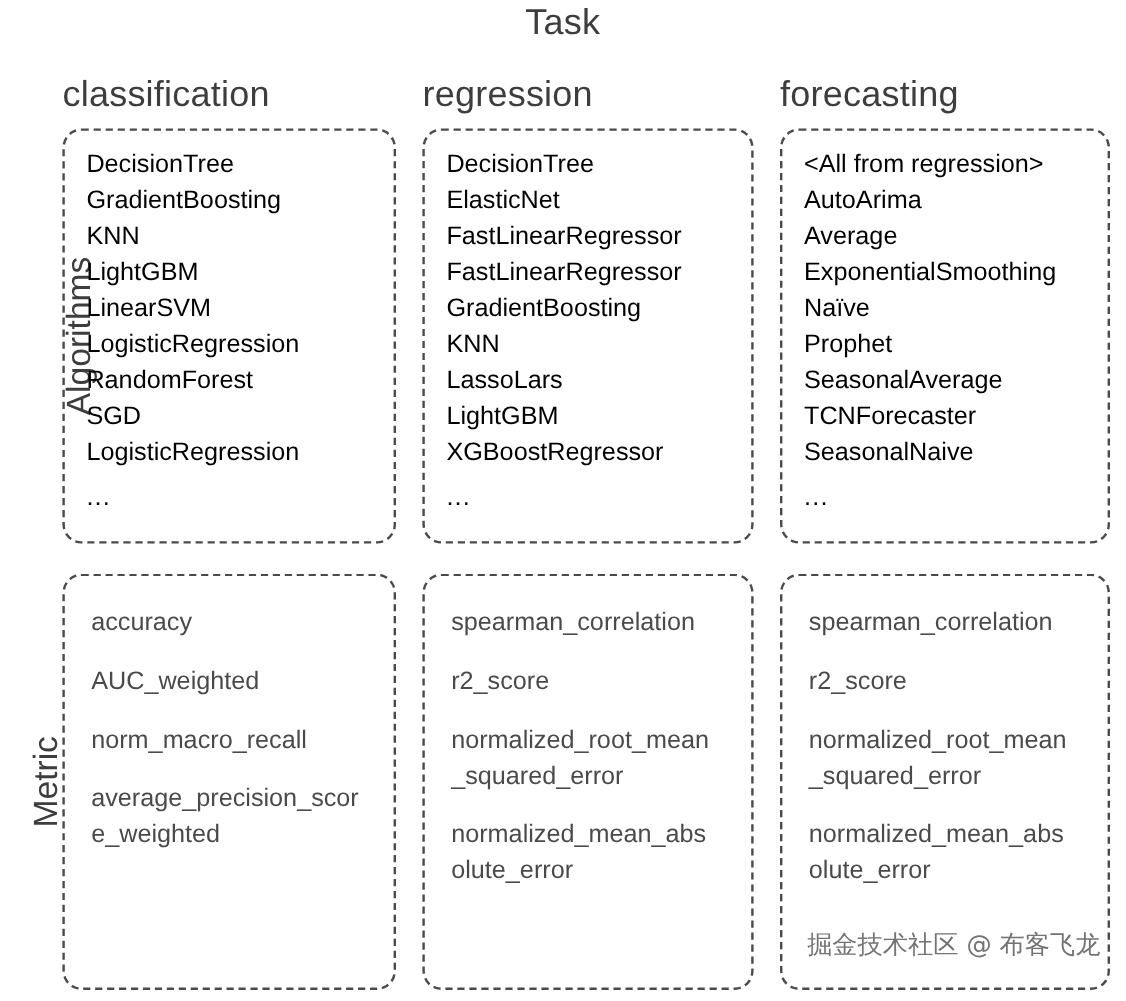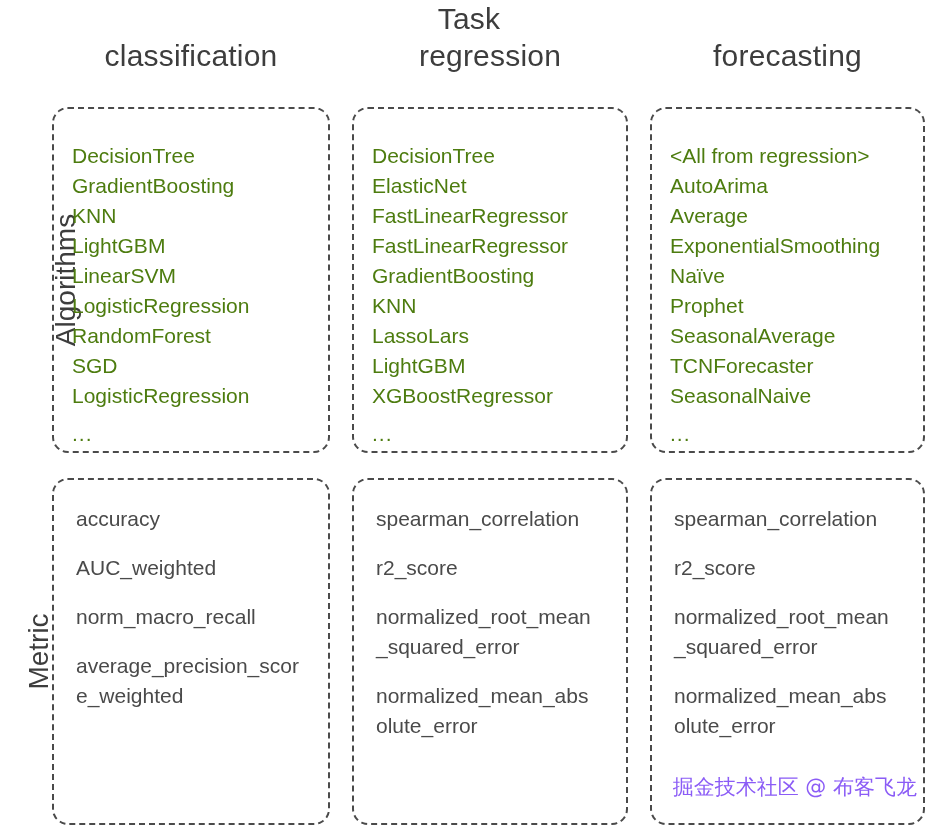--- a/index.html
+++ b/index.html
@@ -31,22 +31,21 @@
     text-align: center;
     font-size: 30px;
     font-weight: 400;
     color: #3d3d3d;
     letter-spacing: 0.2px;
   }
 
   
   .col-header {
     position: absolute;
-    top: 39px;
-    text-align: center;
+    top: 62px;
     font-size: 30px;
     font-weight: 400;
     color: #3d3d3d;
     letter-spacing: 0.2px;
   }
   .col-header.c0 { left: 52px;  width: 278px; }
   .col-header.c1 { left: 352px; width: 276px; }
   .col-header.c2 { left: 650px; width: 275px; }
 
   
@@ -87,24 +86,24 @@
   .cell.r1 { top: 478px; height: 347px; }
   .cell.c0 { left: 52px;  width: 278px; }
   .cell.c1 { left: 352px; width: 276px; }
   .cell.c2 { left: 650px; width: 275px; }
 
   
   .algo-list {
     position: absolute;
     left: 18px;
     right: 10px;
-    top: 32px;
+    top: 13px;
     font-size: 21px;
     line-height: 30px;
-    color: #4d7c0f;
+    color: #000000;
   }
   .algo-list .item {
     white-space: nowrap;
   }
   .algo-list .ellipsis {
     margin-top: 8px;
     letter-spacing: 1px;
   }
 
   
@@ -123,21 +122,21 @@
     overflow-wrap: anywhere;
   }
   .metric-list .item:last-child { margin-bottom: 0; }
 
   
   .watermark {
     position: absolute;
     right: 6px;
     bottom: 22px;
     font-size: 21px;
-    color: #8b5cf6;
+    color: #737373;
     white-space: nowrap;
     font-family: "DejaVu Sans", sans-serif;
   }
 </style>
 </head>
 <body>
 
 <div class="diagram">
 
   <div class="task-title">Task</div>

